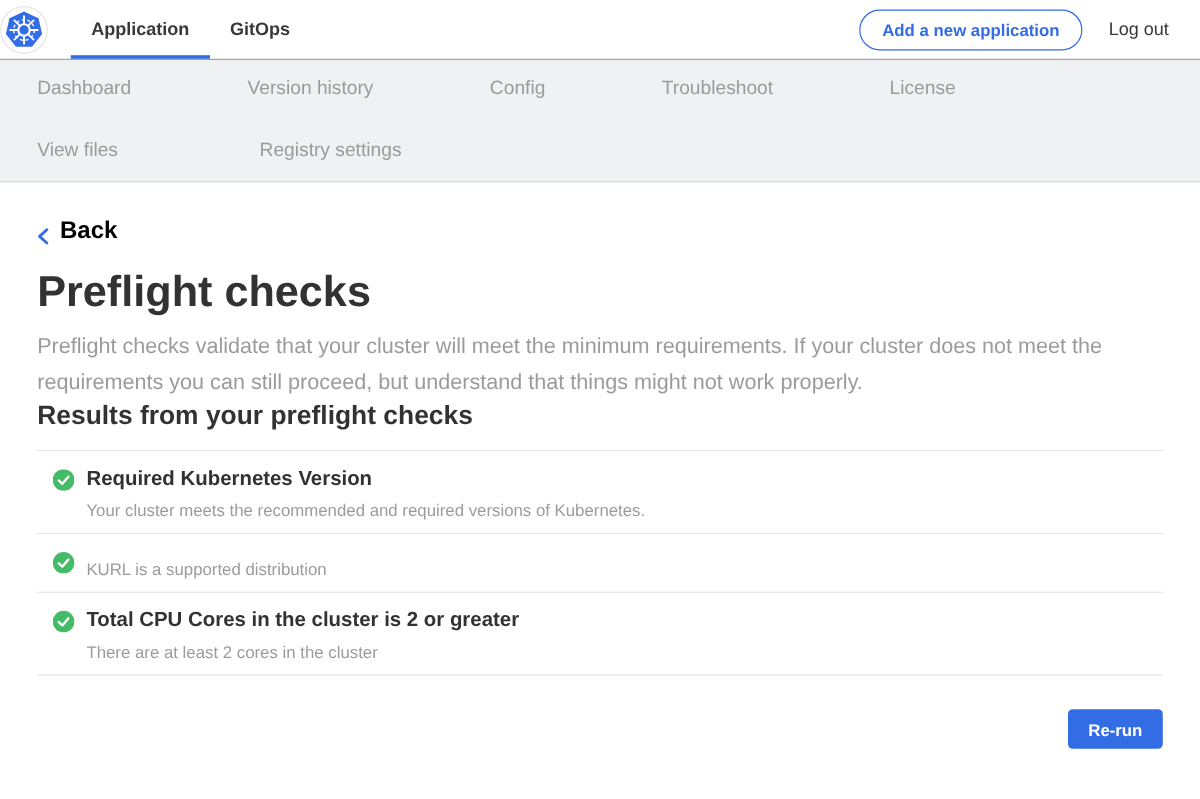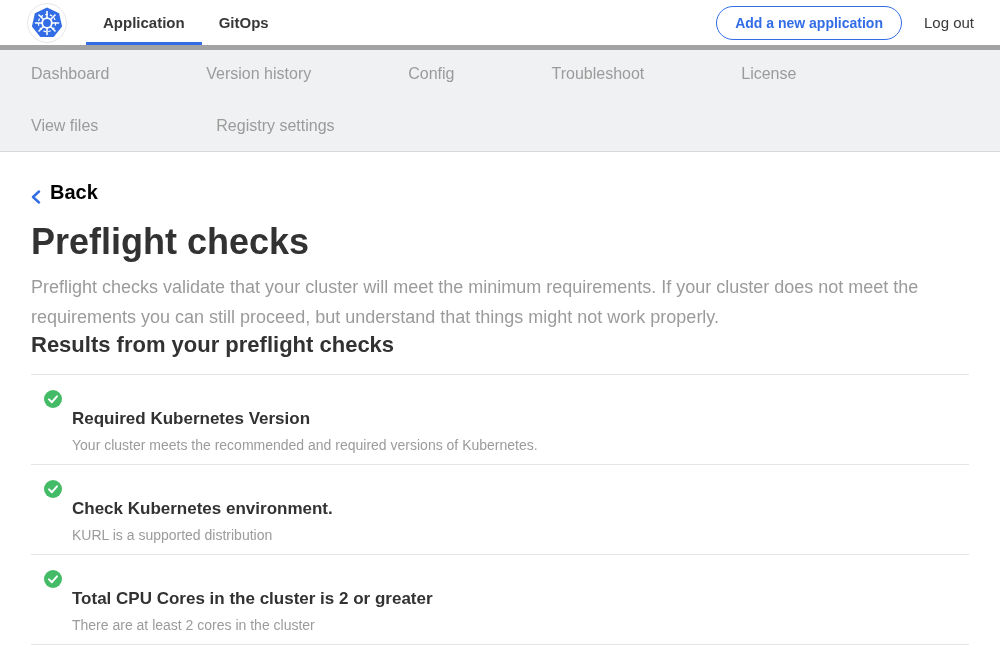--- a/index.html
+++ b/index.html
@@ -9,23 +9,22 @@
     background:#ffffff;
     color:#323232;
     overflow:hidden;
   }
 
   
   .topnav {
     height:50px;
     display:flex;
     align-items:stretch;
-    padding-left:27px;
     background:#fff;
-    border-bottom:5px solid #a3a3a3;
+    border-bottom:1px solid #a3a3a3;
   }
   .logo-wrap { display:flex; align-items:center; margin-right:19px; }
   .logo { width:40px; height:40px; display:block; }
   .tabs { display:flex; align-items:stretch; }
   .tab {
     display:flex; align-items:center;
     padding:0 17px;
     font-size:15px; font-weight:bold; color:#383838;
     position:relative; cursor:pointer; white-space:nowrap;
   }
@@ -70,21 +69,21 @@
   }
   .results-heading { font-size:22px; font-weight:bold; color:#323232; }
 
   .checks { margin-top:16px; border-top:1px solid #e5e5e5; }
   .check-row {
     display:flex; align-items:flex-start;
     padding:13px 0 11px 13px;
     border-bottom:1px solid #e5e5e5;
   }
   .check-icon { width:18px; height:18px; flex:none; margin-top:2px; }
-  .check-text { margin-left:10px;margin-top:21px; }
+  .check-text { margin-left:10px; }
   .check-title { font-size:17px; font-weight:bold; color:#323232; line-height:20px; }
   .check-msg { margin-top:8px; font-size:14px; color:#9b9b9b; line-height:16px; }
 
   .footer { display:flex; justify-content:flex-end; margin-top:28px; }
   .rerun-btn {
     background:#326de6; color:#fff; border:none; border-radius:4px;
     height:33px; padding:0 17px;
     font-size:14px; font-weight:bold; font-family:inherit; cursor:pointer;
   }
 </style>
@@ -163,21 +162,20 @@
         <div class="check-msg">Your cluster meets the recommended and required versions of Kubernetes.</div>
       </div>
     </div>
 
     <div class="check-row">
       <svg class="check-icon" viewBox="0 0 18 18">
         <circle cx="9" cy="9" r="9" fill="#44bb66"></circle>
         <polyline points="5,9.4 7.9,12.2 13,6.3" fill="none" stroke="#ffffff" stroke-width="2" stroke-linecap="round" stroke-linejoin="round"></polyline>
       </svg>
       <div class="check-text">
-        <div class="check-title">Check Kubernetes environment.</div>
         <div class="check-msg">KURL is a supported distribution</div>
       </div>
     </div>
 
     <div class="check-row">
       <svg class="check-icon" viewBox="0 0 18 18">
         <circle cx="9" cy="9" r="9" fill="#44bb66"></circle>
         <polyline points="5,9.4 7.9,12.2 13,6.3" fill="none" stroke="#ffffff" stroke-width="2" stroke-linecap="round" stroke-linejoin="round"></polyline>
       </svg>
       <div class="check-text">

